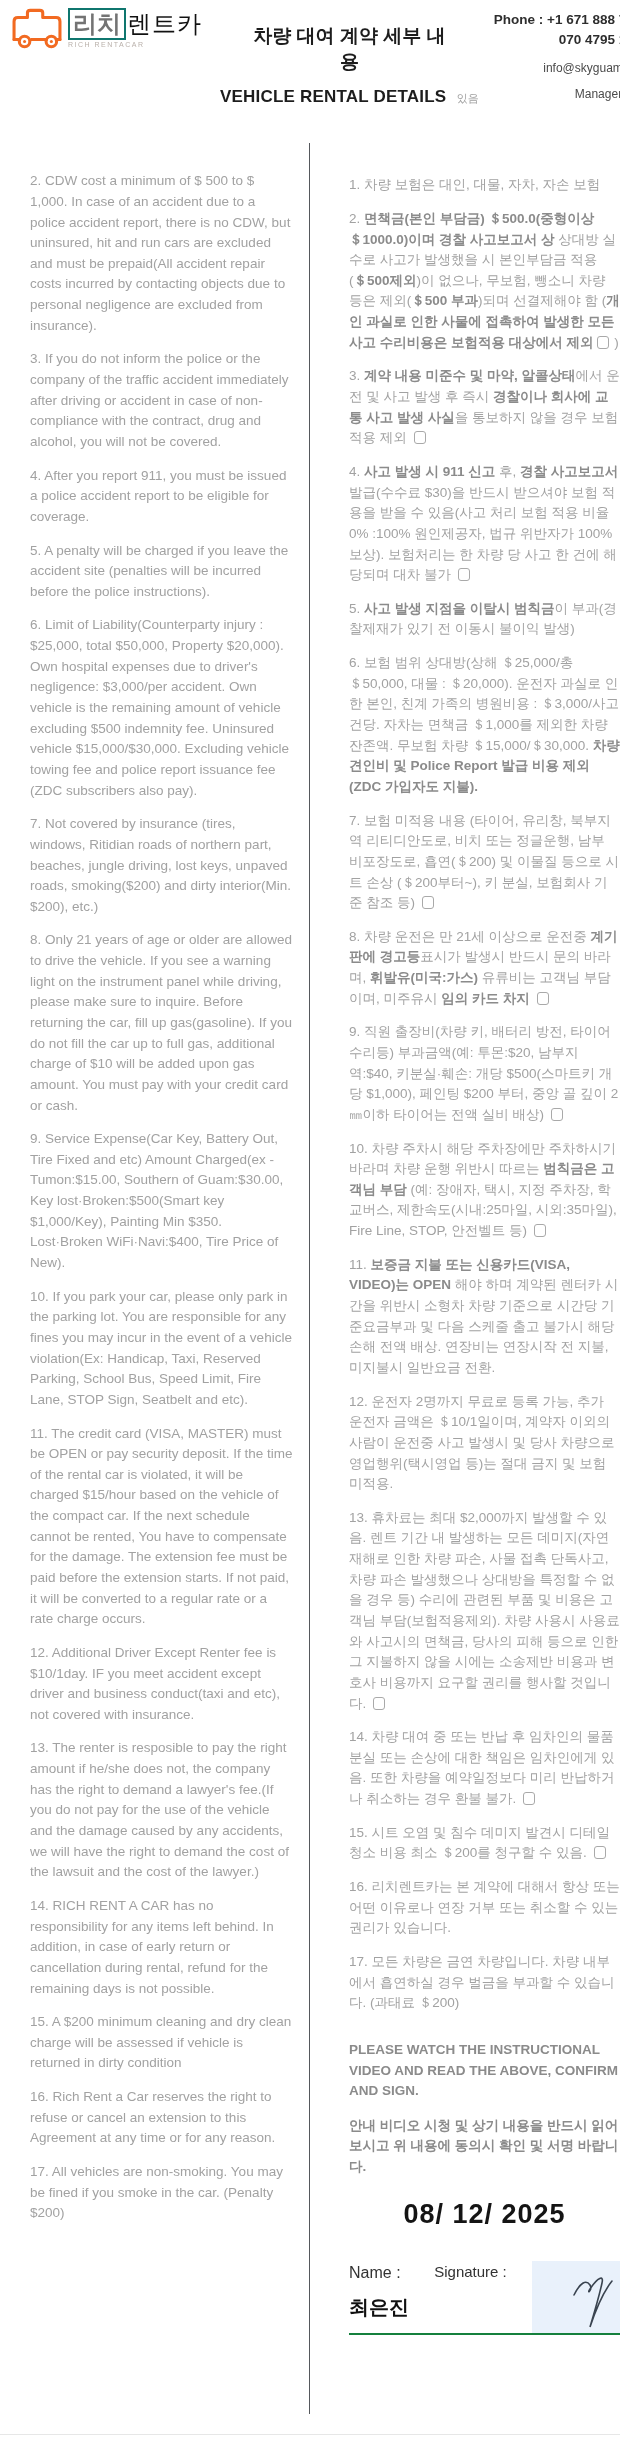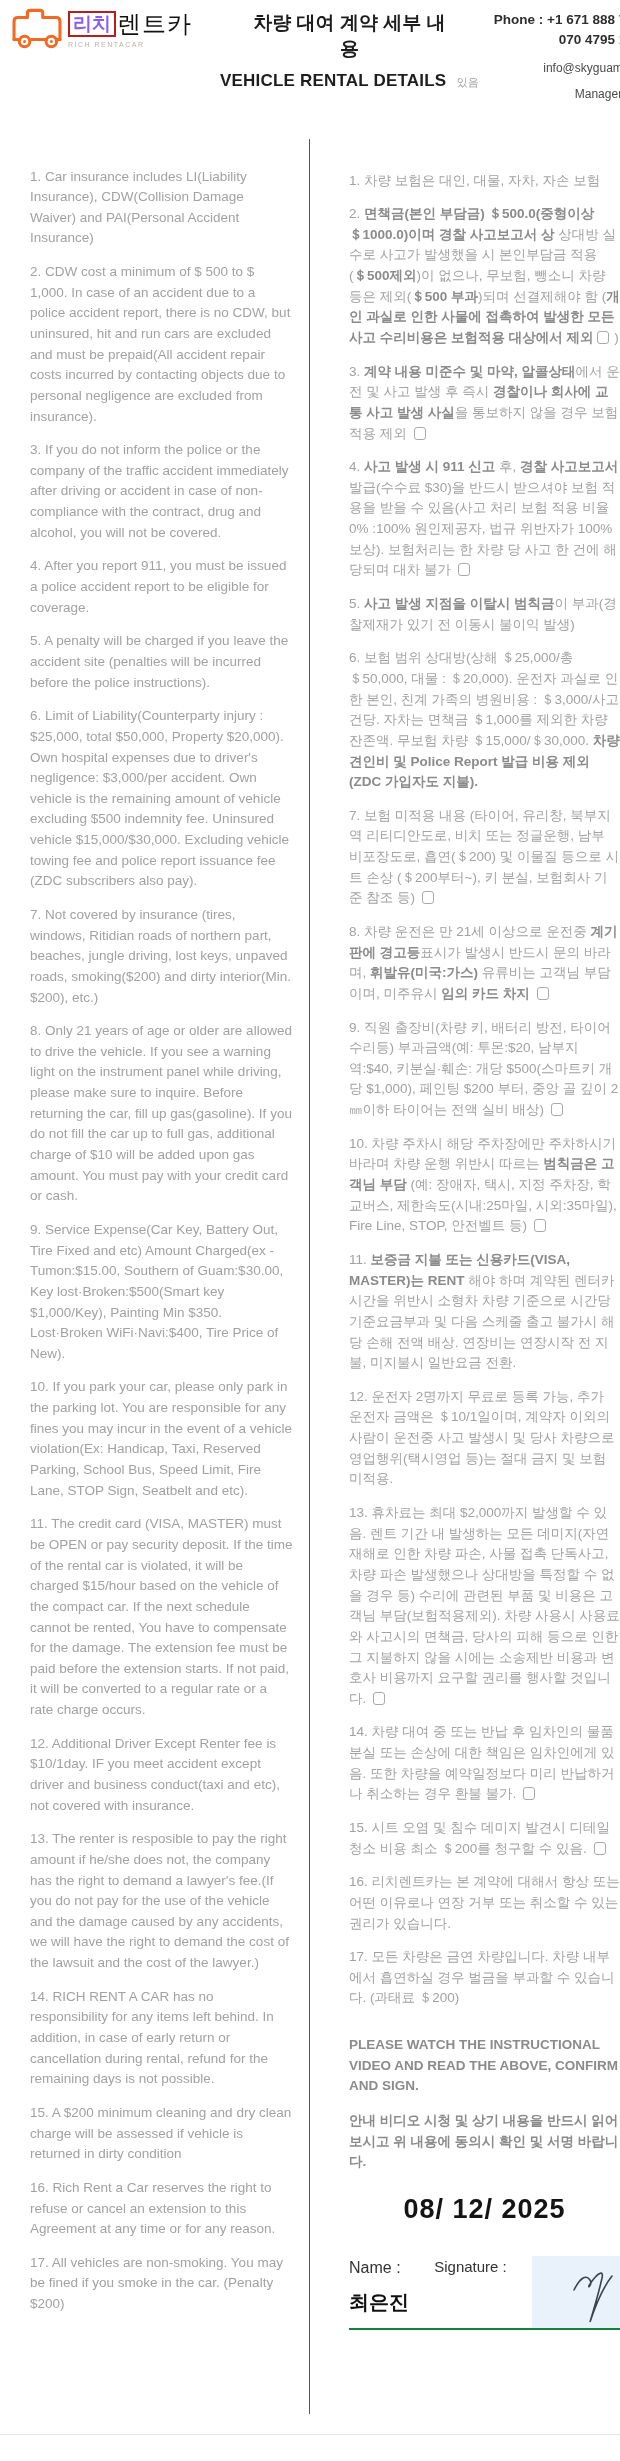--- a/index.html
+++ b/index.html
@@ -6,25 +6,25 @@
   html,body { background:#ffffff; }
   body { font-family:"Liberation Sans","DejaVu Sans",sans-serif; width:620px; }
   .page { width:620px; min-height:2461px; display:flex; flex-direction:column; background:#fff; }
 
   
   header { display:flex; padding:8px 8px 0 8px; }
   .logo { display:flex; align-items:flex-start; width:212px; flex:0 0 auto; }
   .car-icon { width:58px; height:44px; flex:0 0 auto; }
   .logo-text { margin-left:2px; }
   .logo-row { display:flex; align-items:center; }
-  .kr-box { color:#8b5cf6; font-weight:bold; font-size:19px; border:2px solid #b91c1c; padding:1px 3px; line-height:1.1; }
+  .kr-box { color:#737373; font-weight:bold; font-size:24px; border:2px solid #0f766e; padding:1px 3px; line-height:1.1; }
   .kr-main { color:#111; font-weight:normal; font-size:24px; letter-spacing:1px; margin-left:1px; }
   .logo-sub { color:#b9b0aa; font-size:7px; letter-spacing:1.5px; margin-top:1px; }
   .title-block { flex:1 1 auto; text-align:center; padding-top:2px; }
-  .title-kr { font-size:19px; font-weight:bold; color:#1d1d1d; line-height:1.35; width:210px; margin:0 auto; }
+  .title-kr { font-size:19px; font-weight:bold; color:#1d1d1d; line-height:1.35; width:210px; margin:13px auto; }
   .title-en-row { margin-top:10px; white-space:nowrap; }
   .title-en { display:inline; font-size:17px; font-weight:bold; color:#1d1d1d; letter-spacing:.2px; }
   .title-note { font-size:11px; color:#9f9f9f; margin-left:6px; }
   .contact { flex:0 0 auto; width:170px; text-align:right; line-height:1.5; padding-top:2px; }
   .contact .phone { font-size:13.5px; font-weight:bold; color:#2e2e2e; }
   .contact .plain { font-size:12px; color:#4a4a4a; margin-top:8px; }
 
   
   .columns { display:flex; margin-top:36px; flex:1 0 auto; align-items:stretch; }
   .col { font-size:13.5px; line-height:1.53; color:#a2a2a2; }
@@ -85,21 +85,20 @@
     <div class="contact">
       <div class="phone">Phone : +1 671 888 7801</div>
       <div class="phone">070 4795 1000</div>
       <div class="plain">info@skyguam.com</div>
       <div class="plain">Manager : KN</div>
     </div>
   </header>
 
   <main class="columns">
     <section class="col left" id="left-col">
-        <p class="item">1. Car insurance includes LI(Liability Insurance), CDW(Collision Damage Waiver) and PAI(Personal Accident Insurance)</p>
         <p class="item">2. CDW cost a minimum of $ 500 to $ 1,000. In case of an accident due to a police accident report, there is no CDW, but uninsured, hit and run cars are excluded and must be prepaid(All accident repair costs incurred by contacting objects due to personal negligence are excluded from insurance).</p>
         <p class="item">3. If you do not inform the police or the company of the traffic accident immediately after driving or accident in case of non-compliance with the contract, drug and alcohol, you will not be covered.</p>
         <p class="item">4. After you report 911, you must be issued a police accident report to be eligible for coverage.</p>
         <p class="item">5. A penalty will be charged if you leave the accident site (penalties will be incurred before the police instructions).</p>
         <p class="item">6. Limit of Liability(Counterparty injury : $25,000, total $50,000, Property $20,000). Own hospital expenses due to driver's negligence: $3,000/per accident. Own vehicle is the remaining amount of vehicle excluding $500 indemnity fee. Uninsured vehicle $15,000/$30,000. Excluding vehicle towing fee and police report issuance fee (ZDC subscribers also pay).</p>
         <p class="item">7. Not covered by insurance (tires, windows, Ritidian roads of northern part, beaches, jungle driving, lost keys, unpaved roads, smoking($200) and dirty interior(Min. $200), etc.)</p>
         <p class="item">8. Only 21 years of age or older are allowed to drive the vehicle. If you see a warning light on the instrument panel while driving, please make sure to inquire. Before returning the car, fill up gas(gasoline). If you do not fill the car up to full gas, additional charge of $10 will be added upon gas amount. You must pay with your credit card or cash.</p>
         <p class="item">9. Service Expense(Car Key, Battery Out, Tire Fixed and etc) Amount Charged(ex - Tumon:$15.00, Southern of Guam:$30.00, Key lost·Broken:$500(Smart key $1,000/Key), Painting Min $350. Lost·Broken WiFi·Navi:$400, Tire Price of New).</p>
         <p class="item">10. If you park your car, please only park in the parking lot. You are responsible for any fines you may incur in the event of a vehicle violation(Ex: Handicap, Taxi, Reserved Parking, School Bus, Speed Limit, Fire Lane, STOP Sign, Seatbelt and etc).</p>
         <p class="item">11. The credit card (VISA, MASTER) must be OPEN or pay security deposit. If the time of the rental car is violated, it will be charged $15/hour based on the vehicle of the compact car. If the next schedule cannot be rented, You have to compensate for the damage. The extension fee must be paid before the extension starts. If not paid, it will be converted to a regular rate or a rate charge occurs.</p>
@@ -116,21 +115,21 @@
           <p class="item"><span>1. 차량 보험은 대인, 대물, 자차, 자손 보험</span></p>
           <p class="item"><span>2. </span><span class="b">면책금(본인 부담금) ＄500.0(중형이상 ＄1000.0)이며 경찰 사고보고서 상</span><span> 상대방 실수로 사고가 발생했을 시 본인부담금 적용 (</span><span class="b">＄500제외</span><span>)이 없으나, 무보험, 뺑소니 차량 등은 제외(</span><span class="b">＄500 부과</span><span>)되며 선결제해야 함 (</span><span class="b">개인 과실로 인한 사물에 접촉하여 발생한 모든 사고 수리비용은 보험적용 대상에서 제외</span><span class="cb"></span><span> )</span></p>
           <p class="item"><span>3. </span><span class="b">계약 내용 미준수 및 마약, 알콜상태</span><span>에서 운전 및 사고 발생 후 즉시 </span><span class="b">경찰이나 회사에 교통 사고 발생 사실</span><span>을 통보하지 않을 경우 보험적용 제외 </span><span class="cb"></span></p>
           <p class="item"><span>4. </span><span class="b">사고 발생 시 911 신고</span><span> 후, </span><span class="b">경찰 사고보고서</span><span> 발급(수수료 $30)을 반드시 받으셔야 보험 적용을 받을 수 있음(사고 처리 보험 적용 비율 0% :100% 원인제공자, 법규 위반자가 100% 보상). 보험처리는 한 차량 당 사고 한 건에 해당되며 대차 불가 </span><span class="cb"></span></p>
           <p class="item"><span>5. </span><span class="b">사고 발생 지점을 이탈시 범칙금</span><span>이 부과(경찰제재가 있기 전 이동시 불이익 발생)</span></p>
           <p class="item"><span>6. 보험 범위 상대방(상해 ＄25,000/총 ＄50,000, 대물 : ＄20,000). 운전자 과실로 인한 본인, 친계 가족의 병원비용 : ＄3,000/사고건당. 자차는 면책금 ＄1,000를 제외한 차량 잔존액. 무보험 차량 ＄15,000/＄30,000. </span><span class="b">차량견인비 및 Police Report 발급 비용 제외 (ZDC 가입자도 지불).</span></p>
           <p class="item"><span>7. 보험 미적용 내용 (타이어, 유리창, 북부지역 리티디안도로, 비치 또는 정글운행, 남부 비포장도로, 흡연(＄200) 및 이물질 등으로 시트 손상 (＄200부터~), 키 분실, 보험회사 기준 참조 등) </span><span class="cb"></span></p>
           <p class="item"><span>8. 차량 운전은 만 21세 이상으로 운전중 </span><span class="b">계기판에 경고등</span><span>표시가 발생시 반드시 문의 바라며, </span><span class="b">휘발유(미국:가스)</span><span> 유류비는 고객님 부담이며, 미주유시 </span><span class="b">임의 카드 차지</span><span> </span><span class="cb"></span></p>
           <p class="item"><span>9. 직원 출장비(차량 키, 배터리 방전, 타이어 수리등) 부과금액(예: 투몬:$20, 남부지역:$40, 키분실·훼손: 개당 $500(스마트키 개당 $1,000), 페인팅 $200 부터, 중앙 골 깊이 2㎜이하 타이어는 전액 실비 배상) </span><span class="cb"></span></p>
           <p class="item"><span>10. 차량 주차시 해당 주차장에만 주차하시기 바라며 차량 운행 위반시 따르는 </span><span class="b">범칙금은 고객님 부담</span><span> (예: 장애자, 택시, 지정 주차장, 학교버스, 제한속도(시내:25마일, 시외:35마일), Fire Line, STOP, 안전벨트 등) </span><span class="cb"></span></p>
-          <p class="item"><span>11. </span><span class="b">보증금 지불 또는 신용카드(VISA, MASTER)는 RENT</span><span> 해야 하며 계약된 렌터카 시간을 위반시 소형차 차량 기준으로 시간당 기준요금부과 및 다음 스케줄 출고 불가시 해당 손해 전액 배상. 연장비는 연장시작 전 지불, 미지불시 일반요금 전환.</span></p>
+          <p class="item"><span>11. </span><span class="b">보증금 지불 또는 신용카드(VISA, VIDEO)는 OPEN</span><span> 해야 하며 계약된 렌터카 시간을 위반시 소형차 차량 기준으로 시간당 기준요금부과 및 다음 스케줄 출고 불가시 해당 손해 전액 배상. 연장비는 연장시작 전 지불, 미지불시 일반요금 전환.</span></p>
           <p class="item"><span>12. 운전자 2명까지 무료로 등록 가능, 추가 운전자 금액은 ＄10/1일이며, 계약자 이외의 사람이 운전중 사고 발생시 및 당사 차량으로 영업행위(택시영업 등)는 절대 금지 및 보험 미적용.</span></p>
           <p class="item"><span>13. 휴차료는 최대 $2,000까지 발생할 수 있음. 렌트 기간 내 발생하는 모든 데미지(자연재해로 인한 차량 파손, 사물 접촉 단독사고, 차량 파손 발생했으나 상대방을 특정할 수 없을 경우 등) 수리에 관련된 부품 및 비용은 고객님 부담(보험적용제외). 차량 사용시 사용료와 사고시의 면책금, 당사의 피해 등으로 인한 그 지불하지 않을 시에는 소송제반 비용과 변호사 비용까지 요구할 권리를 행사할 것입니다. </span><span class="cb"></span></p>
           <p class="item"><span>14. 차량 대여 중 또는 반납 후 임차인의 물품 분실 또는 손상에 대한 책임은 임차인에게 있음. 또한 차량을 예약일정보다 미리 반납하거나 취소하는 경우 환불 불가. </span><span class="cb"></span></p>
           <p class="item"><span>15. 시트 오염 및 침수 데미지 발견시 디테일 청소 비용 최소 ＄200를 청구할 수 있음. </span><span class="cb"></span></p>
           <p class="item"><span>16. 리치렌트카는 본 계약에 대해서 항상 또는 어떤 이유로나 연장 거부 또는 취소할 수 있는 권리가 있습니다.</span></p>
           <p class="item"><span>17. 모든 차량은 금연 차량입니다. 차량 내부에서 흡연하실 경우 벌금을 부과할 수 있습니다. (과태료 ＄200)</span></p>
         </div>
 
       <p class="notice">
         <span class="en">PLEASE WATCH THE INSTRUCTIONAL VIDEO AND READ THE ABOVE, CONFIRM AND SIGN.</span>

